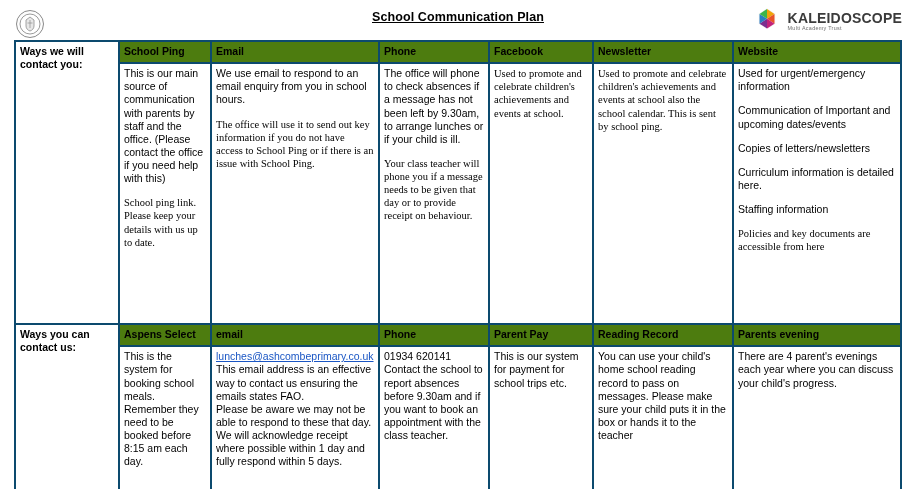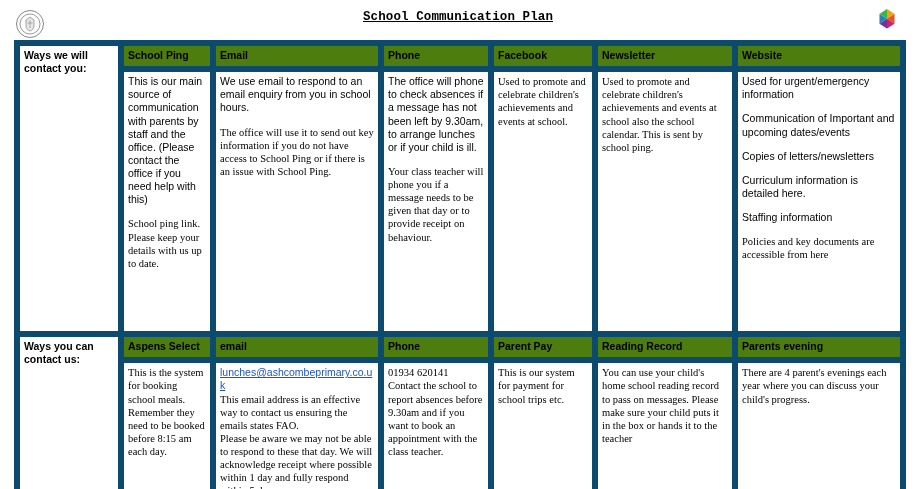--- a/index.html
+++ b/index.html
@@ -29,21 +29,20 @@
     align-items: flex-start;
     justify-content: center;
     padding-top: 10px;
     box-sizing: border-box;
   }
   .doc-title {
     font-size: 12.5px;
     font-weight: bold;
     text-decoration: underline;
     letter-spacing: 0.1px;
-    font-family: Liberation Mono, monospace;
   }
 
   .crest {
     position: absolute;
     left: 16px;
     top: 10px;
     width: 26px;
     height: 26px;
     border-radius: 50%;
     border: 1px solid #8a8a8a;
@@ -81,21 +80,21 @@
   
   table.plan {
     border-collapse: collapse;
     table-layout: fixed;
     width: 886px;
     margin: 0 14px;
     font-size: 10.5px;
     line-height: 1.25;
   }
   table.plan td {
-    border: 6px solid #0c4a6e;
+    border: 2px solid #0c4a6e;
     vertical-align: top;
     padding: 3px 4px 4px 4px;
     word-wrap: break-word;
     overflow: hidden;
   }
 
   .rowlabel {
     font-weight: bold;
     font-size: 10.5px;
     background: #ffffff;
@@ -106,21 +105,21 @@
     font-size: 10.5px;
     padding-top: 2px;
     padding-bottom: 2px;
     height: 13px;
   }
   .cell-body p {
     margin: 0 0 11px 0;
   }
   .cell-body p:last-child { margin-bottom: 0; font-family: Liberation Serif, serif; }
 
-  .cell-tight p { margin: 0; font-family: Liberation Serif, serif; }
+  .cell-tight p { margin: 0; }
 
   a.email-link {
     color: #1a56c4;
     text-decoration: underline;
     word-break: break-all;
   }
 
   
   col.c0 { width: 104px; }
   col.c1 { width: 92px; }
@@ -152,20 +151,24 @@
     <div class="brand">
       <svg class="brand-mark" viewBox="0 0 40 40" aria-hidden="true">
         <polygon points="20,3 31,10 31,24 20,31 9,24 9,10" fill="#2a2a2a" opacity="0.05"></polygon>
         <polygon points="20,4 30,10.5 20,17" fill="#f0a30a"></polygon>
         <polygon points="30,10.5 30,23.5 20,17" fill="#e8532a"></polygon>
         <polygon points="30,23.5 20,30 20,17" fill="#c2237a"></polygon>
         <polygon points="20,30 10,23.5 20,17" fill="#7b2f8e"></polygon>
         <polygon points="10,23.5 10,10.5 20,17" fill="#2a7fc1"></polygon>
         <polygon points="10,10.5 20,4 20,17" fill="#3bb54a"></polygon>
       </svg>
+      <div class="brand-text">
+        <div class="brand-name">KALEIDOSCOPE</div>
+        <div class="brand-sub">Multi Academy Trust</div>
+      </div>
     </div>
   </div>
 
   <table class="plan">
     <colgroup>
       <col class="c0">
         <col class="c1">
         <col class="c2">
         <col class="c3">
         <col class="c4">

